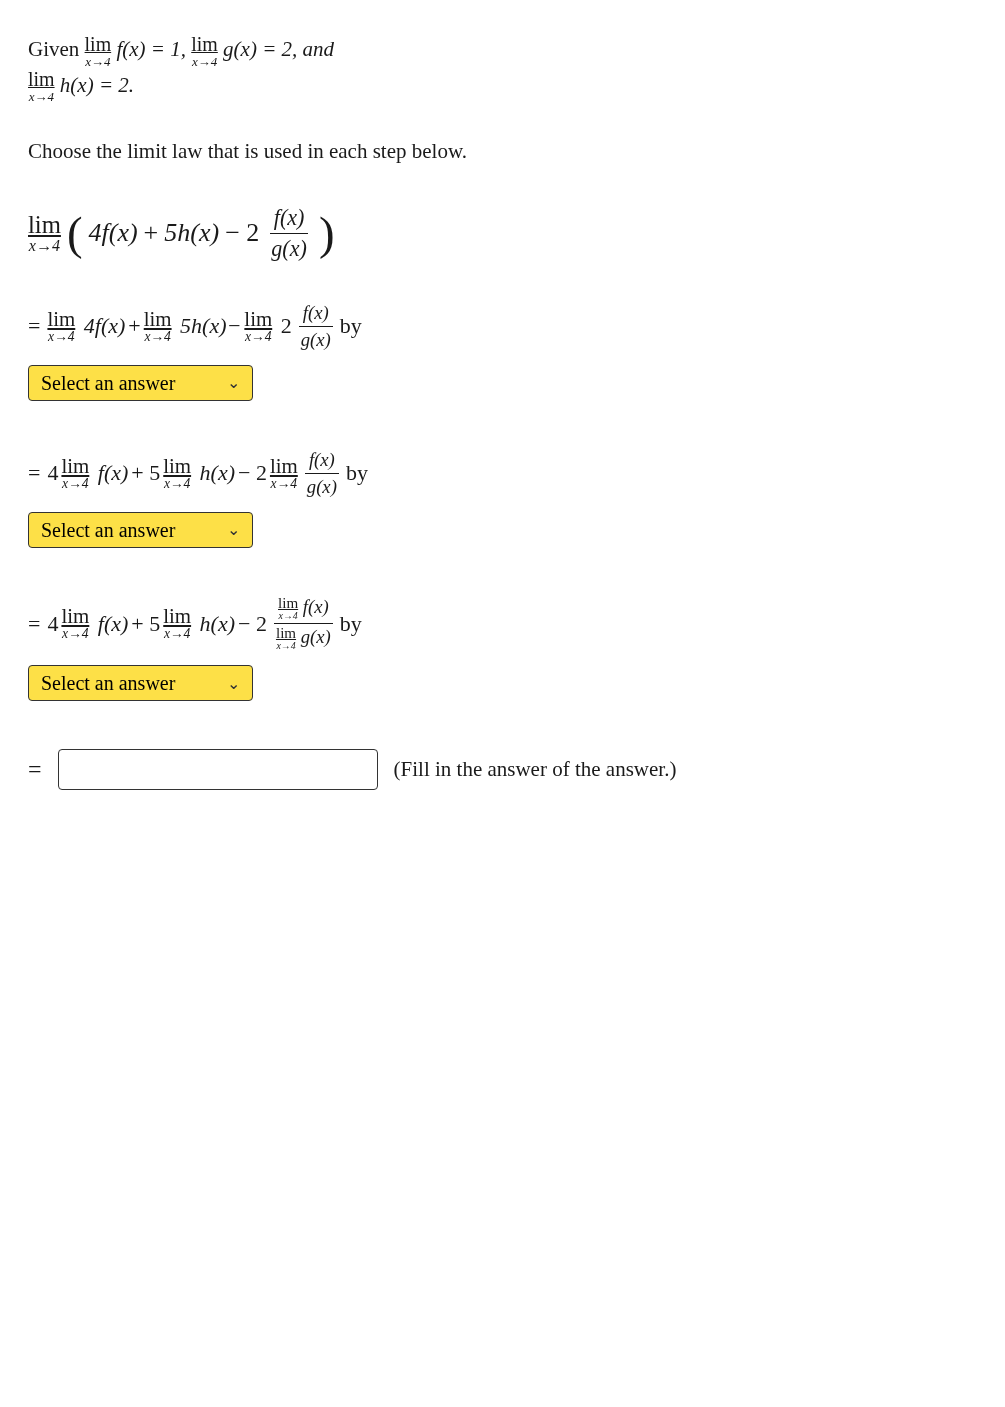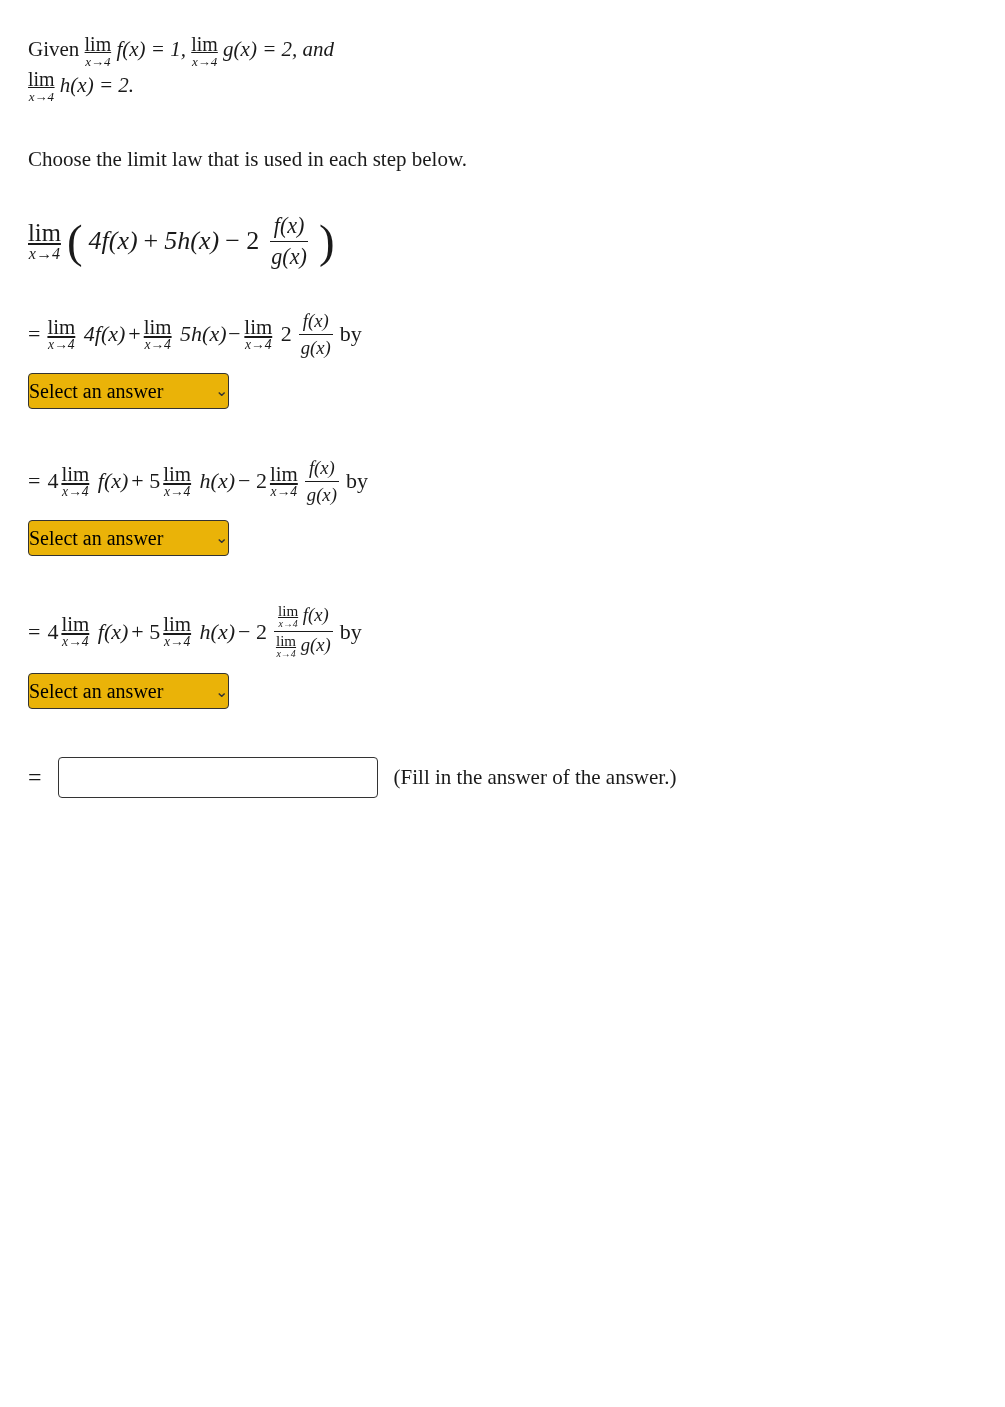--- a/index.html
+++ b/index.html
@@ -12,21 +12,21 @@
       font-family: Georgia, 'Times New Roman', Times, serif;
       font-size: 20px;
       color: #1a1a1a;
       background: #ffffff;
       padding: 32px 28px;
       width: 1005px;
       min-height: 1407px;
     }
 
     .given-section {
-      margin-bottom: 40px;
+      margin-bottom: 32px;
       line-height: 1.7;
     }
 
     .given-section p {
       font-size: 21px;
     }
 
     .instruction-section {
       margin-bottom: 36px;
       line-height: 1.6;
@@ -42,24 +42,24 @@
       display: flex;
       align-items: center;
       gap: 6px;
     }
 
     .select-wrapper {
       display: inline-flex;
       align-items: center;
       border: 1.5px solid #333;
       border-radius: 4px;
-      padding: 6px 0;
+      padding: 6px 12px;
       font-size: 20px;
       cursor: pointer;
-      background: #eab308;
+      background: #fde047;
       min-width: 200px;
       justify-content: space-between;
     }
 
     .select-wrapper select {
       border: none;
       outline: none;
       font-size: 20px;
       font-family: Georgia, serif;
       background: transparent;

